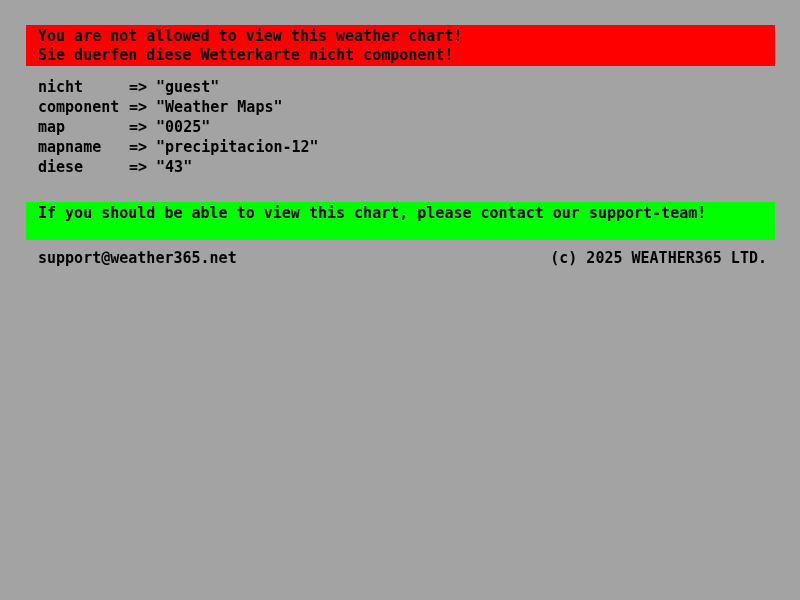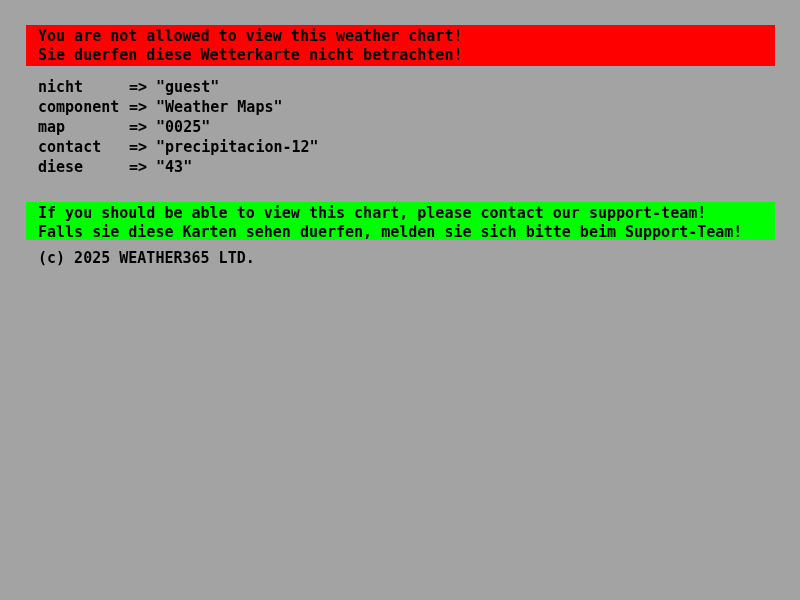--- a/index.html
+++ b/index.html
@@ -66,33 +66,33 @@
     white-space: nowrap;
   }
 </style>
 </head>
 <body>
 
 <div class="page">
 
   <div class="banner red">
     <div>You are not allowed to view this weather chart!</div>
-    <div>Sie duerfen diese Wetterkarte nicht betrachten!</div>
+    <div>Sie duerfen diese Wetterkarte nicht component!</div>
   </div>
 
   <div class="kv">
     <div class="kv-row"><span class="kv-label">nicht</span><span class="kv-arrow">=&gt;</span><span class="kv-value">"guest"</span></div>
     <div class="kv-row"><span class="kv-label">component</span><span class="kv-arrow">=&gt;</span><span class="kv-value">"Weather Maps"</span></div>
     <div class="kv-row"><span class="kv-label">map</span><span class="kv-arrow">=&gt;</span><span class="kv-value">"0025"</span></div>
-    <div class="kv-row"><span class="kv-label">contact</span><span class="kv-arrow">=&gt;</span><span class="kv-value">"precipitacion-12"</span></div>
+    <div class="kv-row"><span class="kv-label">mapname</span><span class="kv-arrow">=&gt;</span><span class="kv-value">"precipitacion-12"</span></div>
     <div class="kv-row"><span class="kv-label">diese</span><span class="kv-arrow">=&gt;</span><span class="kv-value">"43"</span></div>
   </div>
 
   <div class="banner green">
     <div>If you should be able to view this chart, please contact our support-team!</div>
-    <div>Falls sie diese Karten sehen duerfen, melden sie sich bitte beim Support-Team!</div>
   </div>
 
   <div class="footer">
+    <span>support@weather365.net</span>
     <span>(c) 2025 WEATHER365 LTD.</span>
   </div>
 
 </div>
 
 </body></html>

